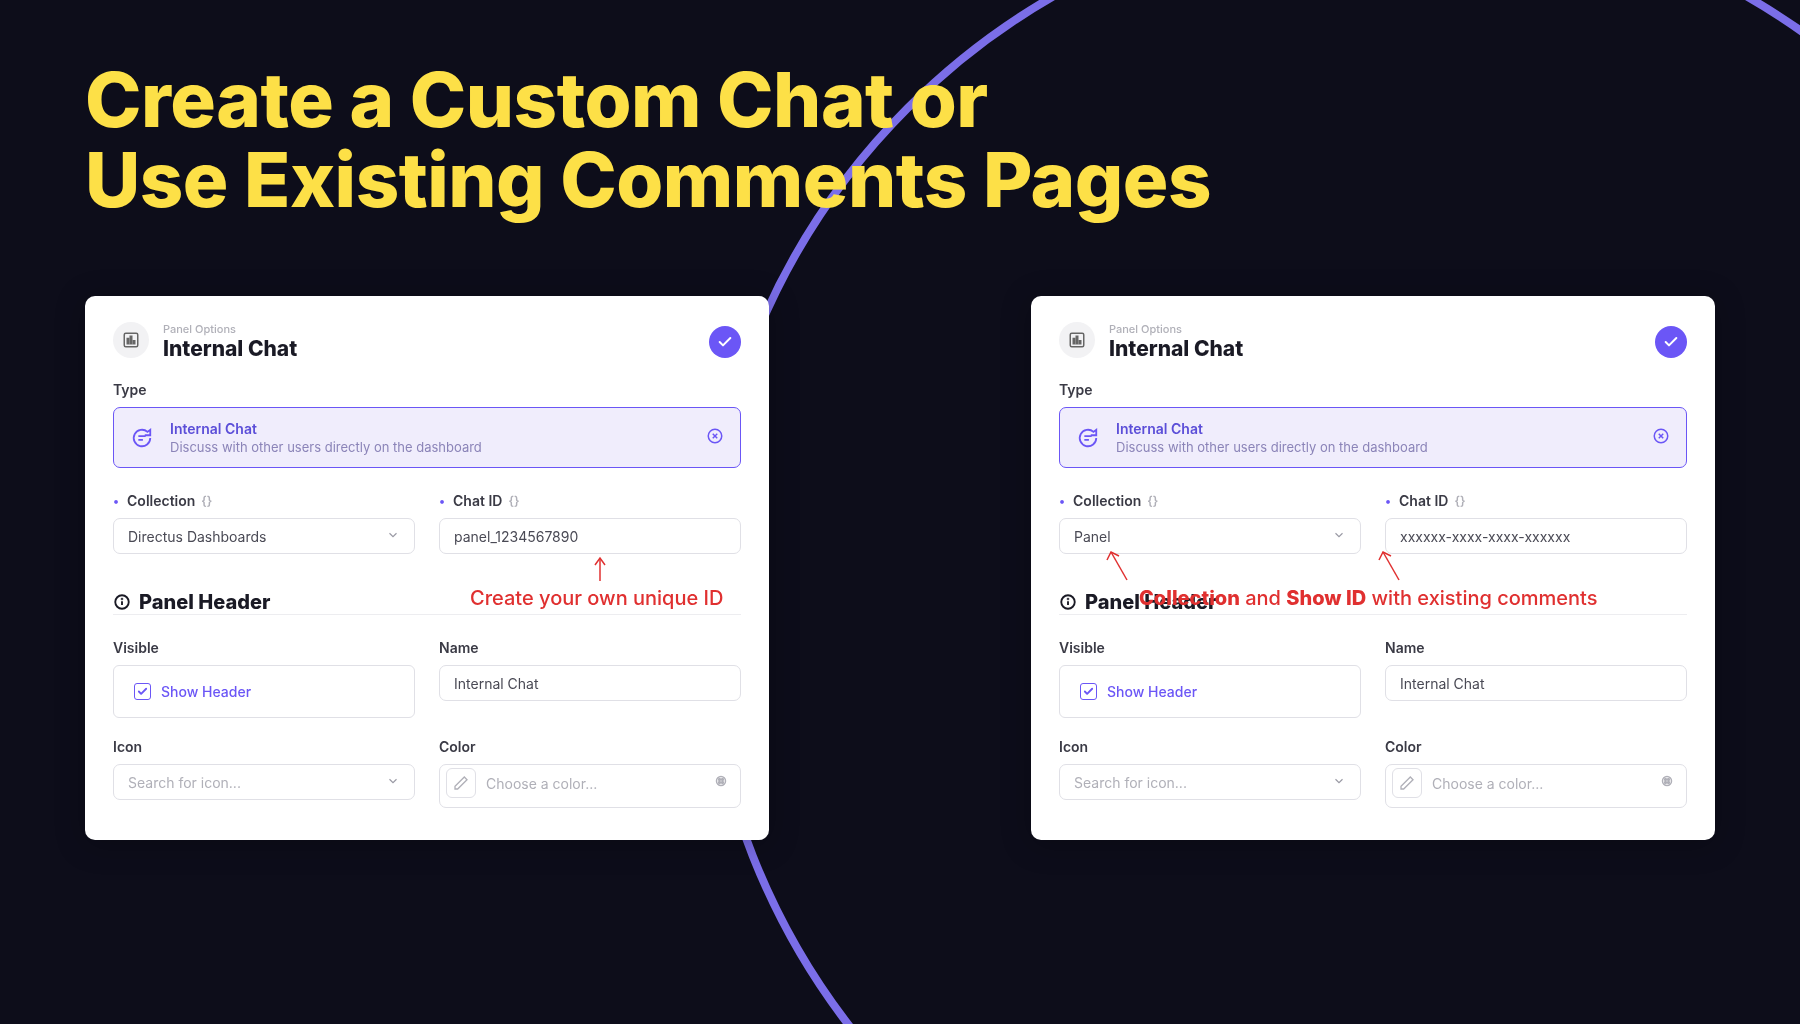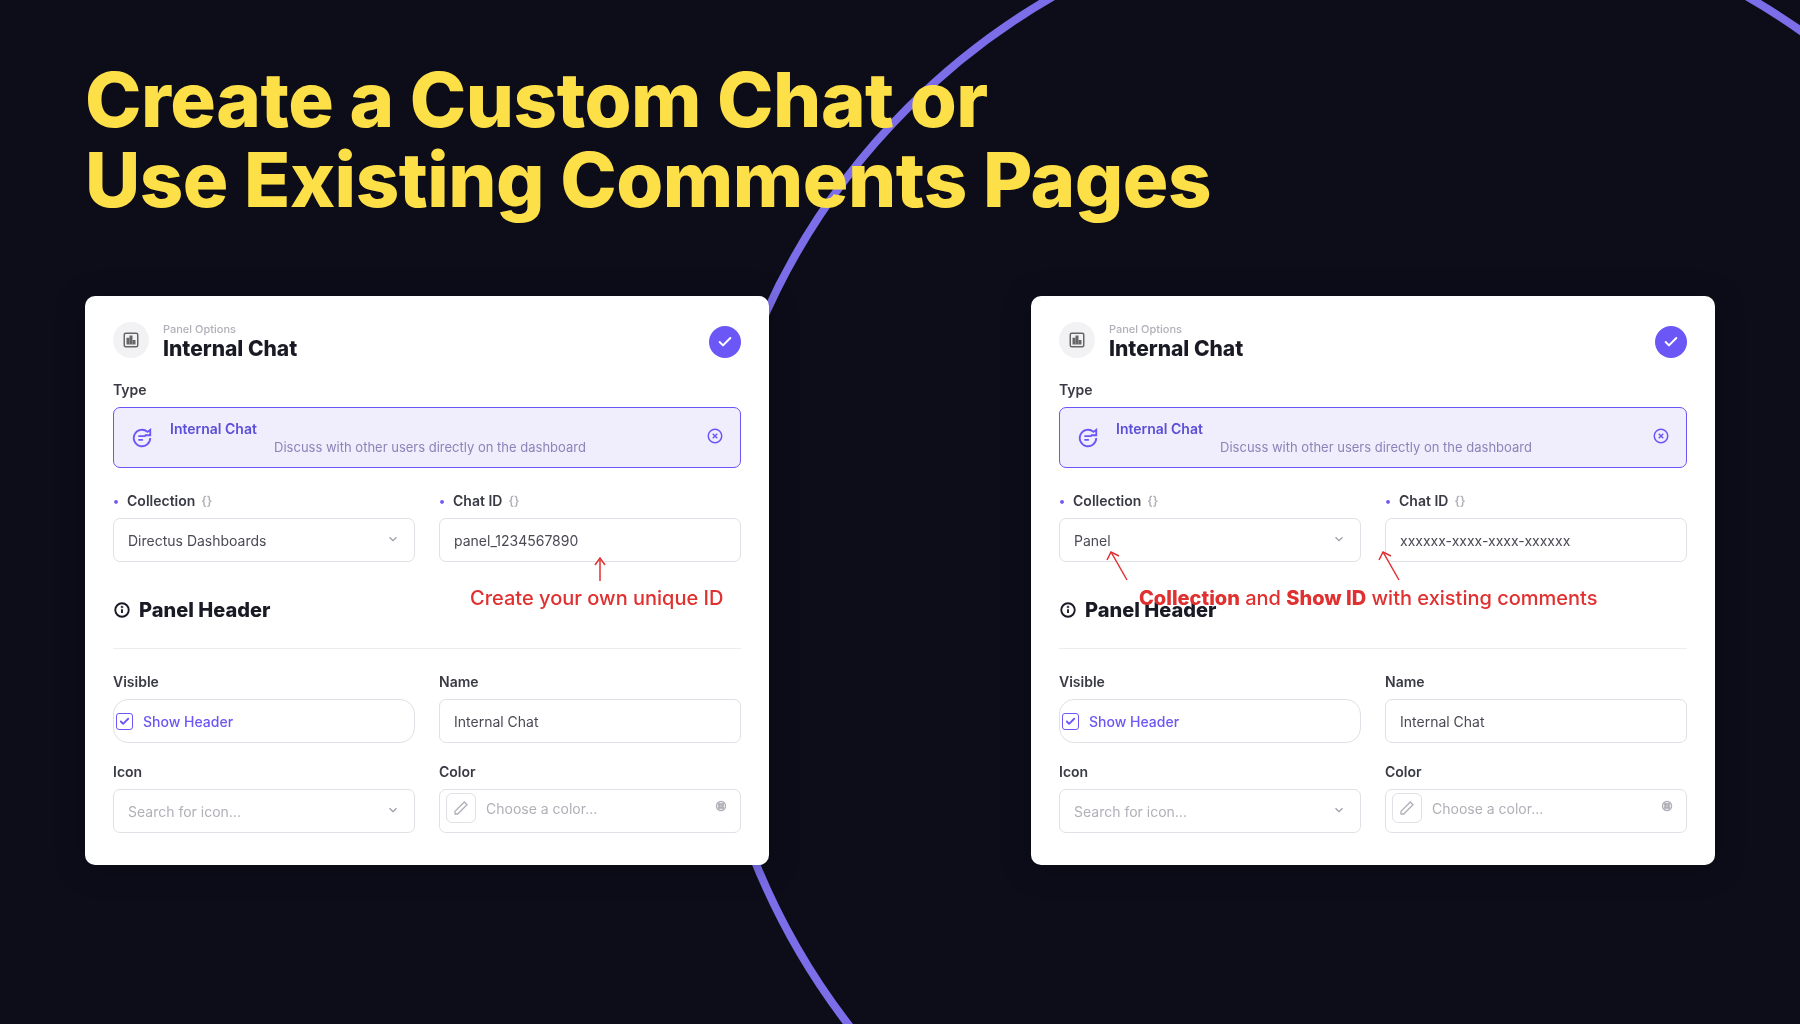--- a/index.html
+++ b/index.html
@@ -106,61 +106,61 @@
     gap: 16px;
     margin-bottom: 24px;
     position: relative;
   }
   .type-icon-wrap {
     width: 24px; height: 24px;
     display: flex; align-items: center; justify-content: center;
   }
   .type-text { flex: 1; }
   .type-title { font-size: 14px; color: #5b4ed8; font-weight: 600; }
-  .type-desc { font-size: 13px; color: #8b84b8; margin-top: 2px; text-align: center; }
+  .type-desc { font-size: 13px; color: #8b84b8; margin-top: 2px; }
   .type-close { color: #6b56f6; cursor: pointer; }
   .row {
     display: flex;
     gap: 24px;
     margin-bottom: 20px;
   }
   .col { flex: 1; }
   .input, .select {
     width: 100%;
-    height: 44px;
+    height: 36px;
     border: 1px solid #e0e0e6;
     border-radius: 7px;
     padding: 0 14px;
     font-size: 14px;
     color: #4a4a55;
     display: flex;
     align-items: center;
     justify-content: space-between;
     background: #fff;
   }
   .input.placeholder, .select.placeholder { color: #b0b0b8; }
   .chevron { color: #9a9aa5; }
   .section-header {
     display: flex;
     align-items: center;
     gap: 8px;
     font-size: 20px;
     font-weight: 800;
     color: #1a1a25;
     border-bottom: 1px solid #ededf0;
-    padding-bottom: 26px;
+    padding-bottom: 0;
     margin-bottom: 24px;
     margin-top: 36px;
     text-align: right;
   }
   .checkbox-field {
-    height: 44px;
+    height: 53px;
     border: 1px solid #e0e0e6;
-    border-radius: 15px;
-    padding: 0 2px;
+    border-radius: 6px;
+    padding: 0 20px;
     display: flex;
     align-items: center;
     gap: 10px;
     font-size: 14px;
     color: #6b56f6;
     font-weight: 500;
   }
   .checkbox {
     width: 17px; height: 17px;
     border: 1.5px solid #6b56f6;

